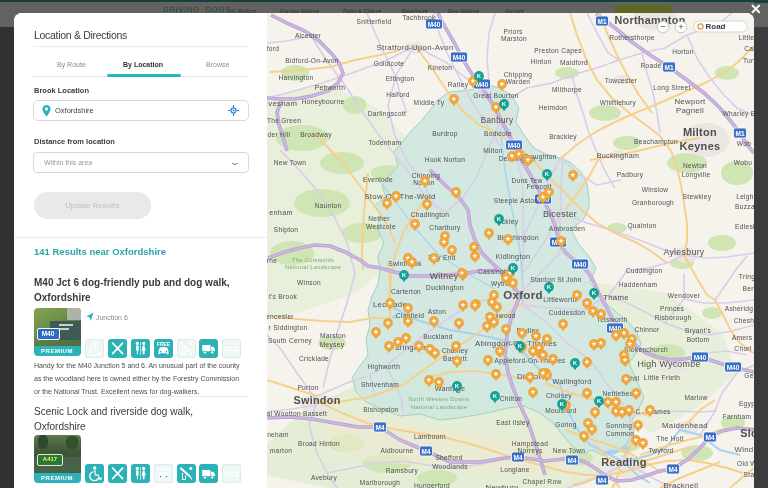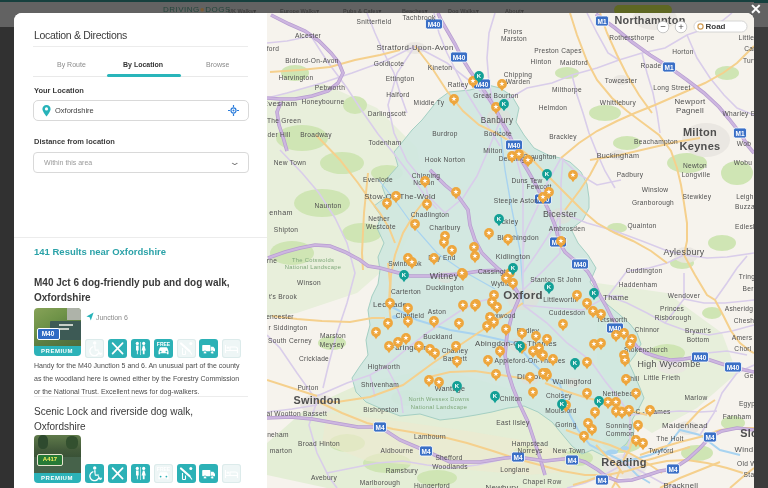--- a/index.html
+++ b/index.html
@@ -60,38 +60,39 @@
 <div class="btnjoin"></div>
 <div class="modal">
   <div class="panel">
     <div class="ttl">Location &amp; Directions</div>
     <div class="hr1"></div>
     <div class="tab" style="left:43px;">By Route</div>
     <div class="tab on" style="left:109px;">By Location</div>
     <div class="tab" style="left:192px;">Browse</div>
     <div class="tabline"></div>
     <div class="tabund"></div>
-    <div class="lbl" style="top:74px;">Your Location</div>
+    <div class="lbl" style="top:74px;">Brook Location</div>
     <div class="inp">
       <svg width="9" height="12" viewBox="0 0 9 12" style="position:absolute;left:8px;top:4px;">
           <path d="M4.5 0C2 0 .4 1.8.4 4c0 2.8 4.1 7.4 4.1 7.4S8.6 6.8 8.6 4C8.6 1.8 7 0 4.5 0z" fill="#27b3b9"></path>
           <circle cx="4.5" cy="3.9" r="1.6" fill="#fff"></circle>
         </svg>
       <span class="txt">Oxfordshire</span>
       <svg width="11" height="11" viewBox="0 0 13 13" style="position:absolute;right:9px;top:4px;">
           <circle cx="6.5" cy="6.5" r="3" fill="none" stroke="#2a7cdb" stroke-width="1.4"></circle>
           <circle cx="6.5" cy="6.5" r="1.2" fill="#2a7cdb"></circle>
           <path d="M6.5 0v2.4M6.5 10.6V13M0 6.5h2.4M10.6 6.5H13" stroke="#2a7cdb" stroke-width="1.4"></path>
         </svg>
     </div>
     <div class="lbl" style="top:125px;">Distance from location</div>
     <div class="sel">
         <span class="txt">Within this area</span>
         <span class="chev">⌄</span>
       </div>
+    <div class="updbtn">Update Results</div>
     <div class="hr2"></div>
     <div class="res">141 Results near Oxfordshire</div>
     <div class="h1a">M40 Jct 6 dog-friendly pub and dog walk,<br>Oxfordshire</div>
     <div class="thumb" style="top:295px;">
       <div class="ph ph1">
           <div style="position:absolute;right:0;top:0;width:14px;height:12px;background:#aeb3a9;"></div>
           <div style="position:absolute;left:16px;top:13px;width:31px;height:19px;background:#3d5a55;border-radius:1px;"></div>
           <div style="position:absolute;left:25px;top:16px;width:14px;height:2px;background:#c8d0c8;"></div>
           <div style="position:absolute;left:25px;top:20px;width:10px;height:2px;background:#c8d0c8;"></div>
         </div>

